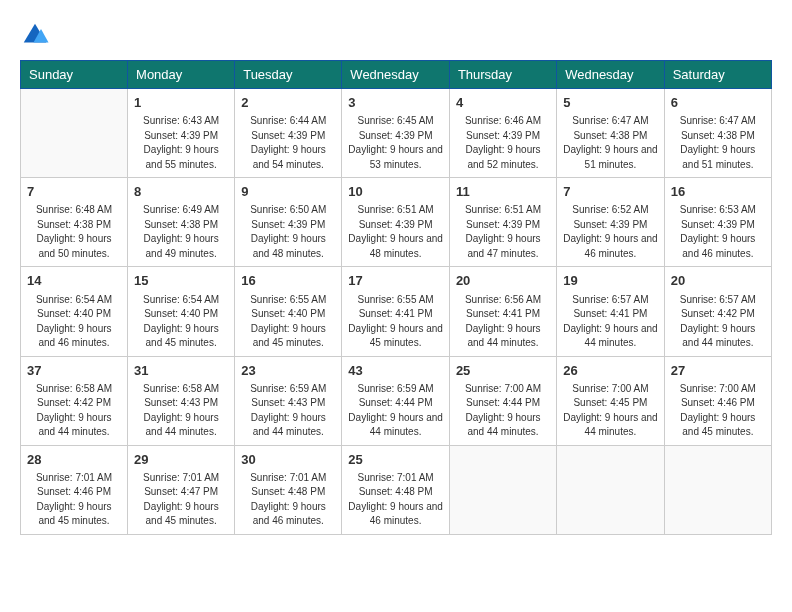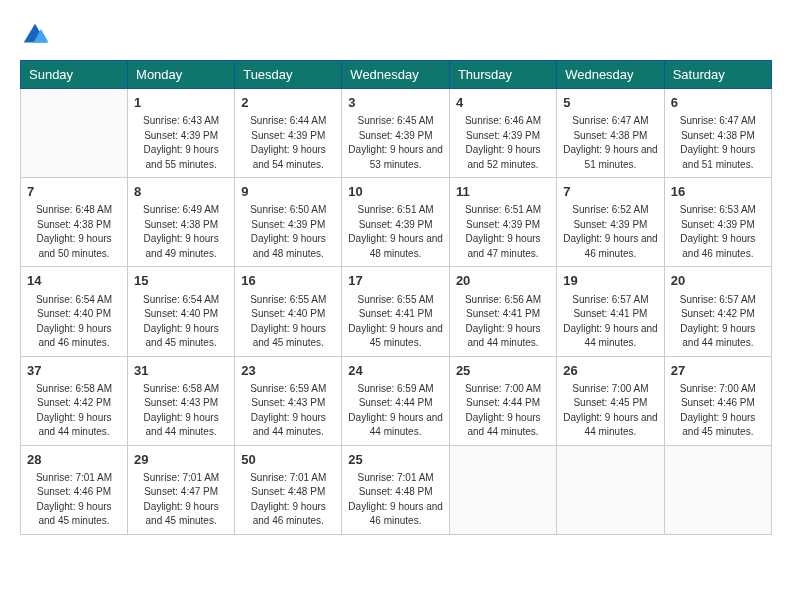--- a/index.html
+++ b/index.html
@@ -217,21 +217,21 @@
         </td>
         <td>
           <span class="day-num">31</span>
           <div class="day-info">Sunrise: 6:58 AM<br>Sunset: 4:43 PM<br>Daylight: 9 hours and 44 minutes.</div>
         </td>
         <td>
           <span class="day-num">23</span>
           <div class="day-info">Sunrise: 6:59 AM<br>Sunset: 4:43 PM<br>Daylight: 9 hours and 44 minutes.</div>
         </td>
         <td>
-          <span class="day-num">24</span>
+          <span class="day-num">43</span>
           <div class="day-info">Sunrise: 6:59 AM<br>Sunset: 4:44 PM<br>Daylight: 9 hours and 44 minutes.</div>
         </td>
         <td>
           <span class="day-num">25</span>
           <div class="day-info">Sunrise: 7:00 AM<br>Sunset: 4:44 PM<br>Daylight: 9 hours and 44 minutes.</div>
         </td>
         <td>
           <span class="day-num">26</span>
           <div class="day-info">Sunrise: 7:00 AM<br>Sunset: 4:45 PM<br>Daylight: 9 hours and 44 minutes.</div>
         </td>
@@ -243,21 +243,21 @@
       <tr class="week-row">
         <td>
           <span class="day-num">28</span>
           <div class="day-info">Sunrise: 7:01 AM<br>Sunset: 4:46 PM<br>Daylight: 9 hours and 45 minutes.</div>
         </td>
         <td>
           <span class="day-num">29</span>
           <div class="day-info">Sunrise: 7:01 AM<br>Sunset: 4:47 PM<br>Daylight: 9 hours and 45 minutes.</div>
         </td>
         <td>
-          <span class="day-num">50</span>
+          <span class="day-num">30</span>
           <div class="day-info">Sunrise: 7:01 AM<br>Sunset: 4:48 PM<br>Daylight: 9 hours and 46 minutes.</div>
         </td>
         <td>
           <span class="day-num">25</span>
           <div class="day-info">Sunrise: 7:01 AM<br>Sunset: 4:48 PM<br>Daylight: 9 hours and 46 minutes.</div>
         </td>
         <td class="empty"></td>
         <td class="empty"></td>
         <td class="empty"></td>
       </tr>

